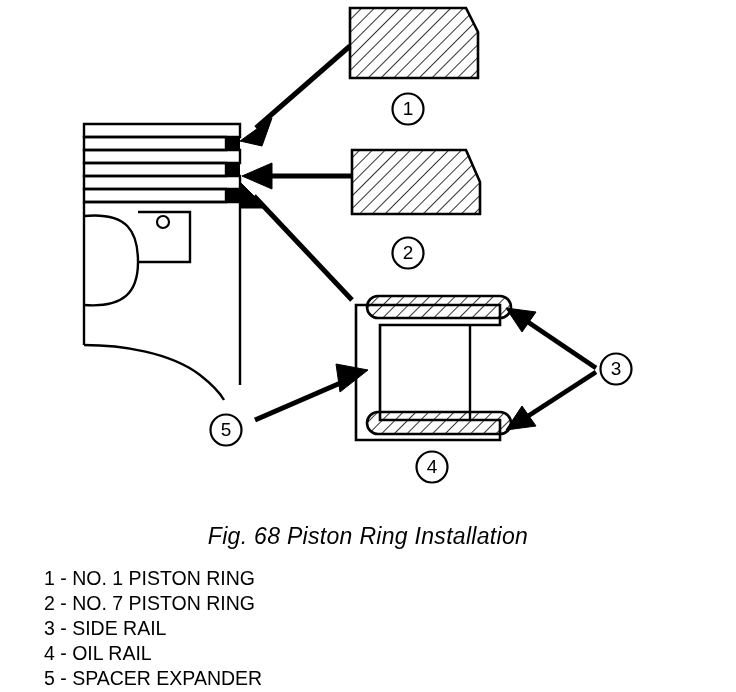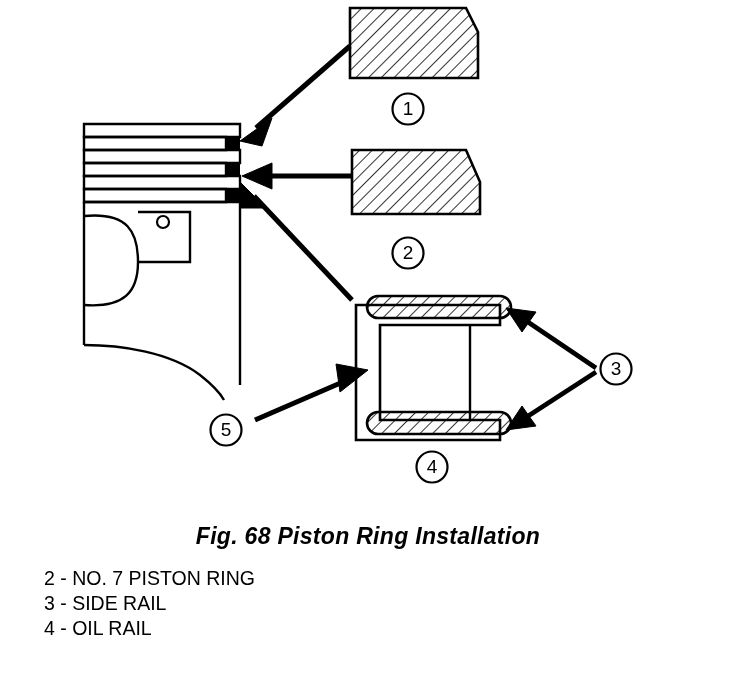--- a/index.html
+++ b/index.html
@@ -38,21 +38,21 @@
     fill: #000;
   }
   #caption {
     position: absolute;
     left: 0;
     top: 523px;
     width: 736px;
     text-align: center;
     font-family: "Liberation Sans", sans-serif;
     font-style: italic;
-    font-weight: bold;
+    font-weight: normal;
     font-size: 23px;
     letter-spacing: 0.3px;
   }
   #legend {
     position: absolute;
     left: 44px;
     top: 566px;
     width: 420px;
     font-family: "Liberation Sans", sans-serif;
     font-size: 19.5px;
@@ -162,23 +162,29 @@
     <g>
       <circle cx="226" cy="430" r="15.5" fill="#fff" stroke="#000" stroke-width="2.2"></circle>
       <text class="callout-num" x="226" y="431">5</text>
     </g>
   </svg>
 
   <div id="caption">Fig. 68 Piston Ring Installation</div>
 
   <div id="legend">
     <div class="legend-row">
+      <span>1 - </span><span>NO. 1 PISTON RING</span>
+    </div>
+    <div class="legend-row">
       <span>2 - </span><span>NO. 7 PISTON RING</span>
     </div>
     <div class="legend-row">
       <span>3 - </span><span>SIDE RAIL</span>
     </div>
     <div class="legend-row">
       <span>4 - </span><span>OIL RAIL</span>
     </div>
+    <div class="legend-row">
+      <span>5 - </span><span>SPACER EXPANDER</span>
+    </div>
   </div>
 
 </div>
 
 </body></html>

